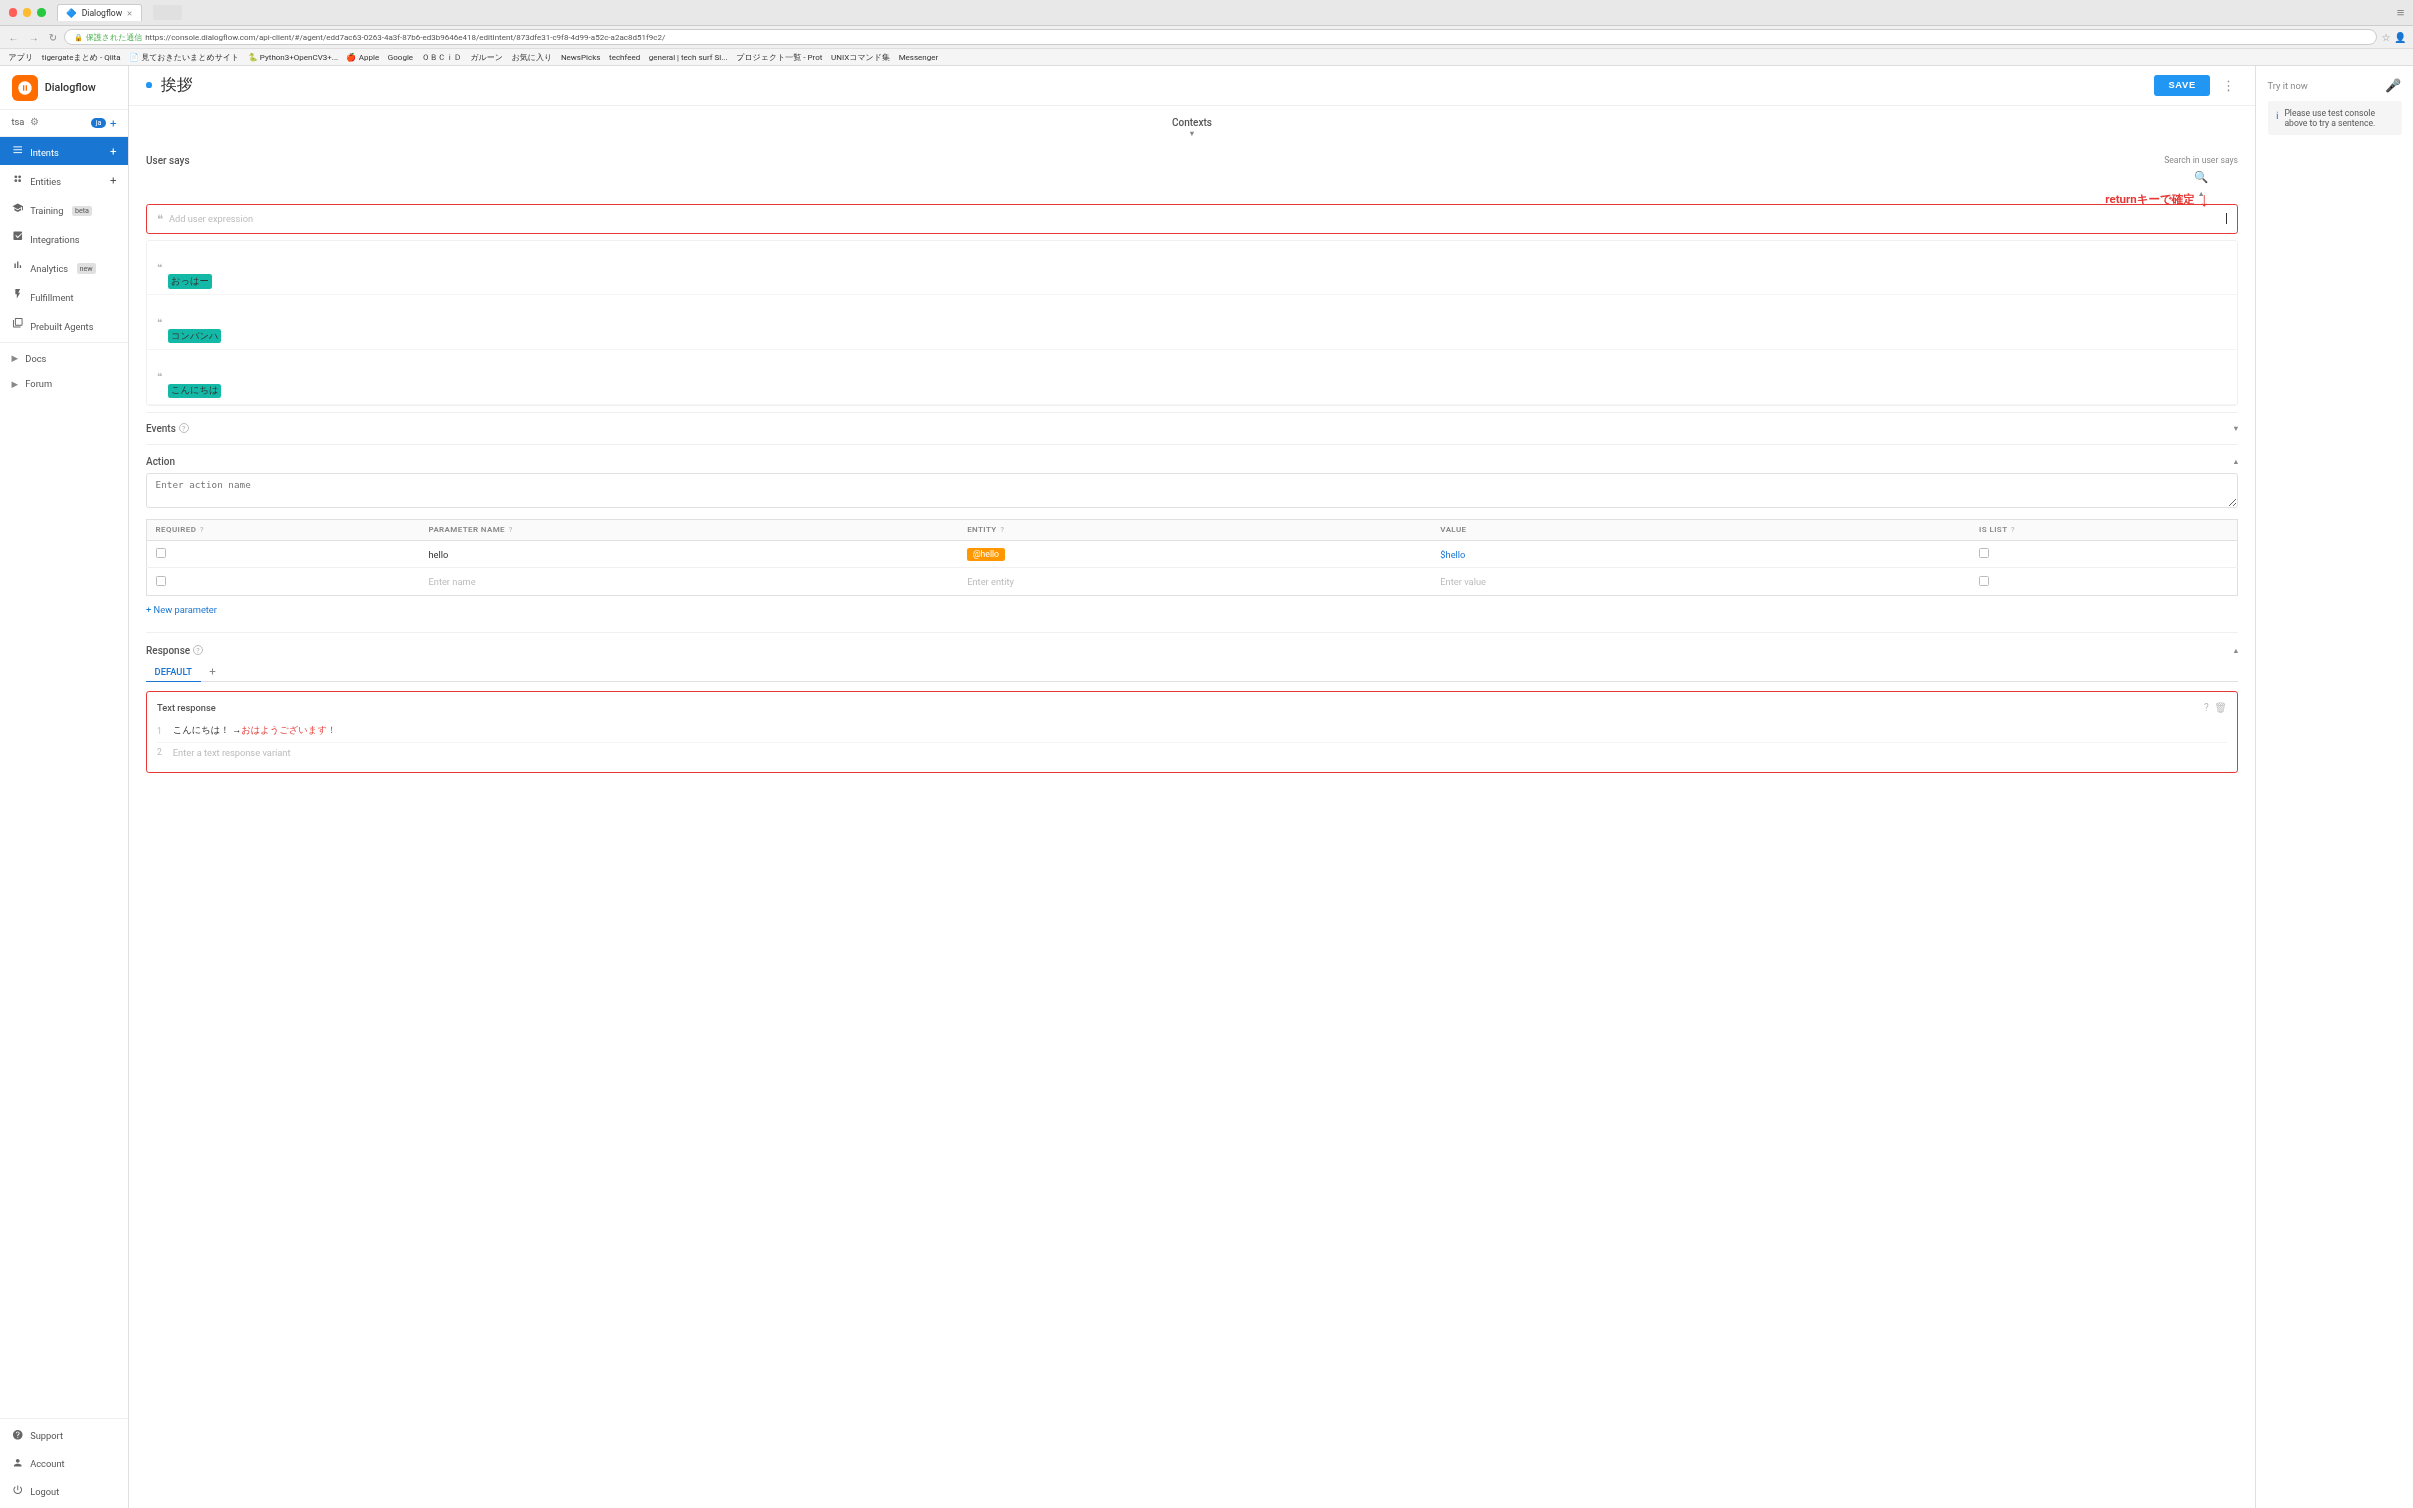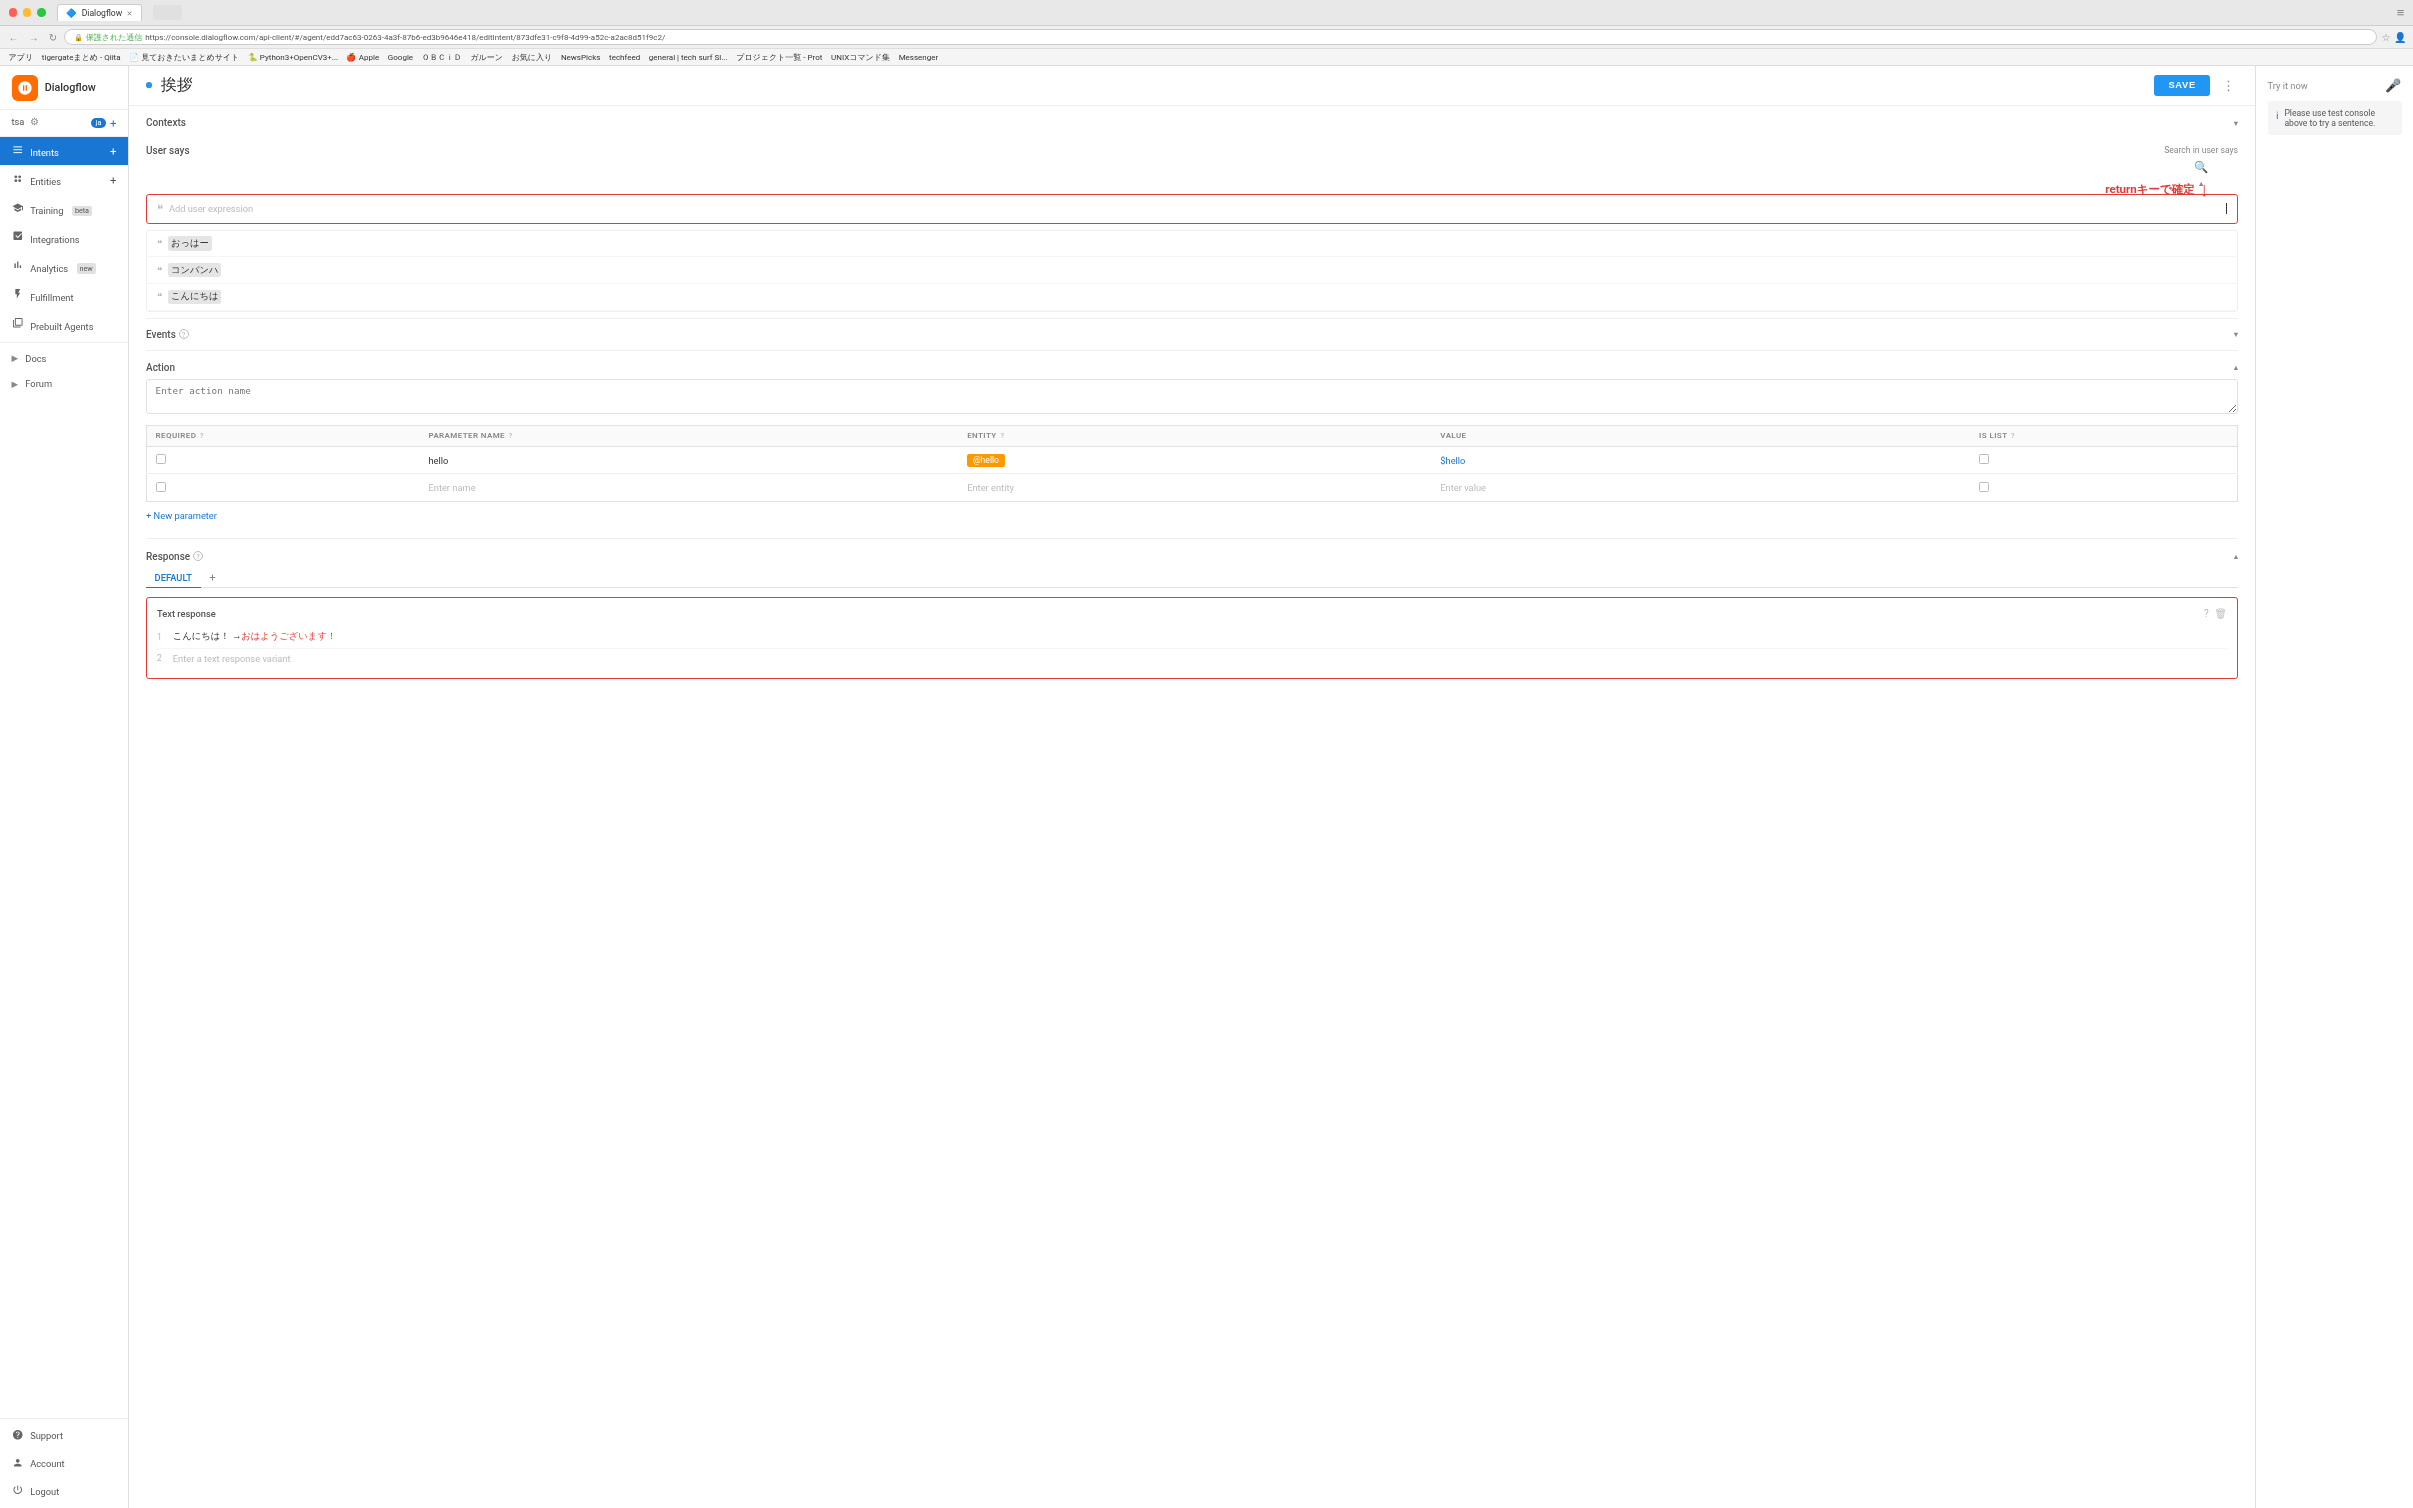--- a/index.html
+++ b/index.html
@@ -214,20 +214,21 @@
     .content-area {
       padding: 0 17px;
     }
 
     .section-header {
       display: flex;
       align-items: center;
       justify-content: space-between;
       padding: 11.5px 0 5.7px;
       cursor: pointer;
+      flex-direction: column;
     }
     .section-title { font-size: 10px; color: #555; font-weight: 500; }
     .section-chevron { color: #888; font-size: 8.6px; }
 
     
     .user-says-header {
       display: flex;
       align-items: flex-start;
       justify-content: space-between;
       padding: 11.5px 0 5.7px;
@@ -253,25 +254,26 @@
 
     .user-expression-row {
       display: flex;
       align-items: center;
       gap: 5.7px;
       padding: 5.7px 10px;
       border-bottom: 0.7px solid #f5f5f5;
     }
     .expr-quote { color: #bbb; font-size: 10px; }
     .expr-tag {
-      background: #e5e5e5;
+      background: #14b8a6;
       border-radius: 2.2px;
       padding: 0.7px 2.9px;
       font-size: 9.3px;
       color: #333;
+      margin-top: 28px;
     }
     .annotation-container {
       position: relative;
       margin-bottom: 5.7px;
     }
 
     
     .events-section {
       display: flex;
       align-items: center;

